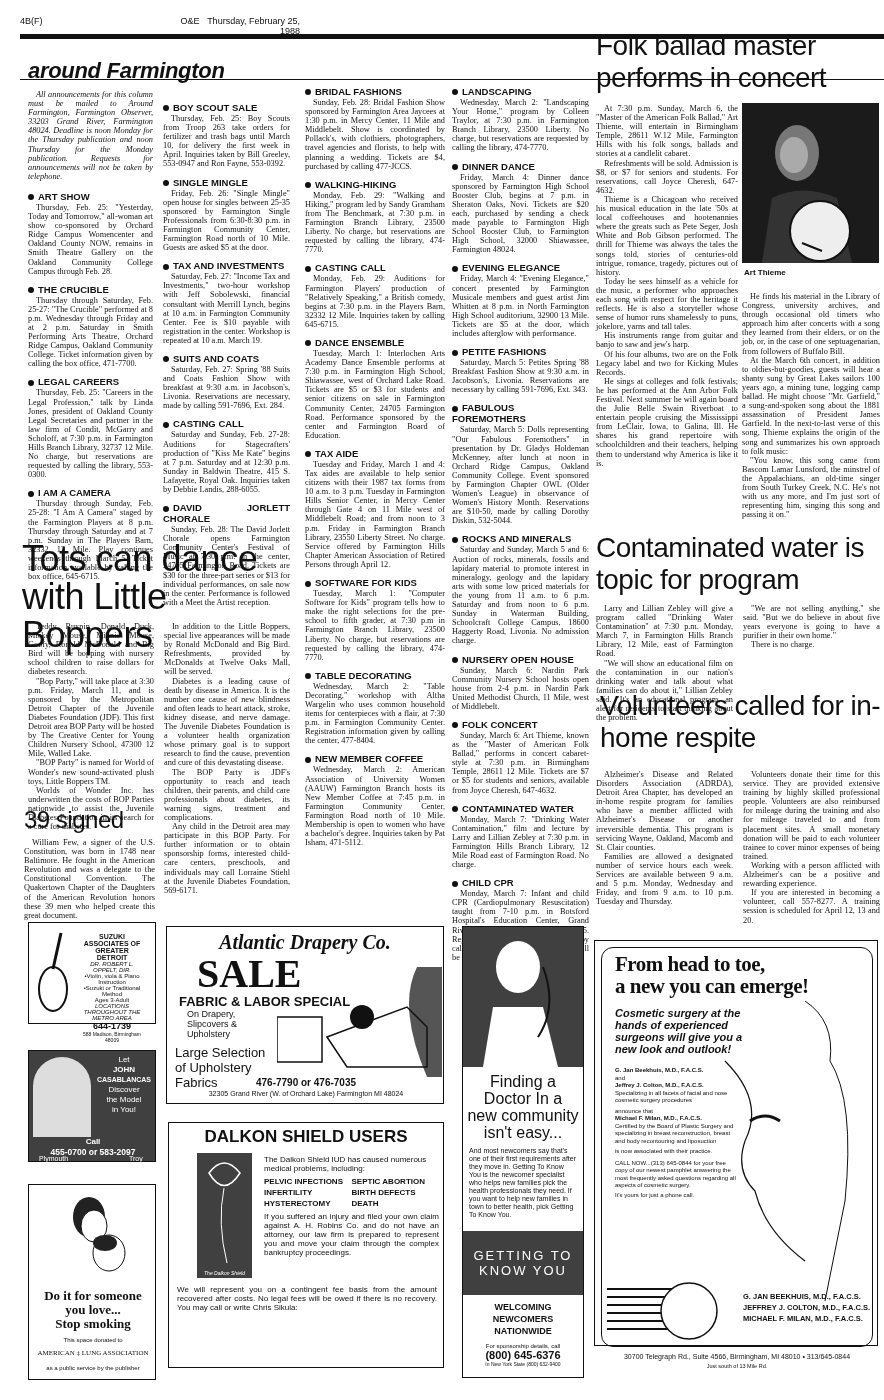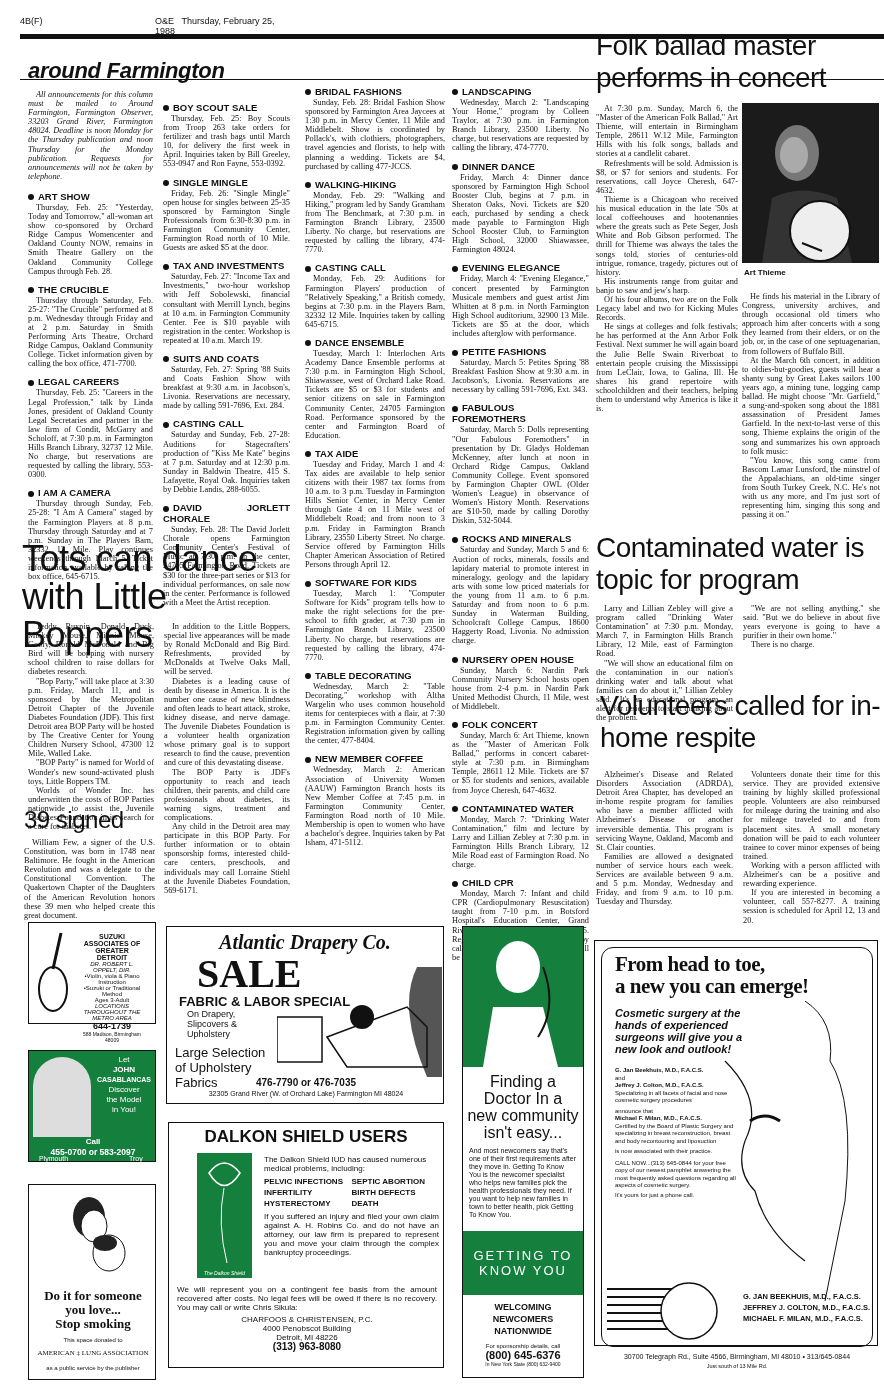--- a/index.html
+++ b/index.html
@@ -1,33 +1,33 @@
 <!DOCTYPE html>
 <html><head>
 <meta charset="utf-8">
 <style>
 *{box-sizing:border-box;margin:0;padding:0}
 body{width:884px;height:1400px;background:#fff;color:#111;font-family:"Liberation Serif",serif;position:relative;overflow:hidden}
 .abs{position:absolute}
 .folio{top:16px;left:20px;font:9px "Liberation Sans",sans-serif}
-.folio-right{top:16px;left:155px;width:133px;font:9px "Liberation Sans",sans-serif}
+.folio-right{top:16px;left:167px;width:133px;text-align:right;font:9px "Liberation Sans",sans-serif}
 .rule-thick{top:34px;left:20px;width:864px;height:5px;background:#111}
 .rule-thin{top:79px;left:20px;width:864px;height:1px;background:#111}
 .col-head{top:58px;left:28px;font:italic bold 22px "Liberation Sans",sans-serif;letter-spacing:-.3px}
 .col{font-size:8.3px;line-height:9.1px;text-align:justify}
 .col p{text-indent:8px}
 .item{margin-bottom:8px}
 .item h4{font:bold 9.5px "Liberation Sans",sans-serif;margin-bottom:1px}
 .item h4 .dot{display:inline-block;width:6px;height:6px;border-radius:50%;background:#111;margin-right:4px;vertical-align:middle}
 .intro{font-style:italic;margin-bottom:10px;text-indent:8px}
 .hed{font-family:"Liberation Sans",sans-serif;line-height:1;letter-spacing:-.5px}
 .caption{font:bold 8px "Liberation Sans",sans-serif}
 .photo{background:#1b1b1b;overflow:hidden}
 .ad{border:1.5px solid #111;background:#fff;font-family:"Liberation Sans",sans-serif;text-align:center}
-.dark{background:#15803d;color:#fff}
+.dark{background:#404040;color:#fff}
 .cols2{display:flex;gap:10px}
 .cols2 > div{flex:1}
 </style>
 </head>
 <body>
 
 <div class="abs folio">4B(F)</div>
 <div class="abs folio-right"><span>O&amp;E</span>&nbsp;&nbsp;&nbsp;<span>Thursday, February 25, 1988</span></div>
 <div class="abs rule-thick"></div>
 <div class="abs col-head">around Farmington</div>
@@ -177,20 +177,21 @@
 <div class="abs hed" style="left:24px;top:808px;font-size:24px">39 signed</div>
 <div class="abs col" style="left:24px;top:838px;width:131px">
     <p>William Few, a signer of the U.S. Constitution, was born in 1748 near Baltimore. He fought in the American Revolution and was a delegate to the Constitutional Convention. The Quakertown Chapter of the Daughters of the American Revolution honors these 39 men who helped create this great document.</p>
   </div>
 
 <div class="abs hed" style="left:596px;top:30px;width:288px;font-size:28px;line-height:32px">Folk ballad master performs in concert</div>
 <div class="abs col" style="left:596px;top:104px;width:142px">
   <p>At 7:30 p.m. Sunday, March 6, the "Master of the American Folk Ballad," Art Thieme, will entertain in Birmingham Temple, 28611 W.12 Mile, Farmington Hills with his folk songs, ballads and stories at a candlelit cabaret.</p>
   <p>Refreshments will be sold. Admission is $8, or $7 for seniors and students. For reservations, call Joyce Cheresh, 647-4632.</p>
   <p>Thieme is a Chicagoan who received his musical education in the late '50s at local coffeehouses and hootenannies where the greats such as Pete Seger, Josh White and Bob Gibson performed. The thrill for Thieme was always the tales the songs told, stories of centuries-old intrigue, romance, tragedy, pictures out of history.</p>
+  <p>Today he sees himself as a vehicle for the music, a performer who approaches each song with respect for the heritage it reflects. He is also a storyteller whose sense of humor runs shamelessly to puns, jokelore, yarns and tall tales.</p>
   <p>His instruments range from guitar and banjo to saw and jew's harp.</p>
   <p>Of his four albums, two are on the Folk Legacy label and two for Kicking Mules Records.</p>
   <p>He sings at colleges and folk festivals; he has performed at the Ann Arbor Folk Festival. Next summer he will again board the Julie Belle Swain Riverboat to entertain people cruising the Mississippi from LeClair, Iowa, to Galina, Ill. He shares his grand repertoire with schoolchildren and their teachers, helping them to understand why America is like it is.</p>
 </div>
 <div class="abs photo" style="left:742px;top:103px;width:137px;height:160px">
   <svg width="137" height="160" viewBox="0 0 137 160">
     <ellipse cx="55" cy="50" rx="22" ry="28" fill="#777"></ellipse>
     <ellipse cx="52" cy="52" rx="14" ry="18" fill="#aaa"></ellipse>
     <path d="M20 160 L30 95 Q60 80 95 95 L110 160 Z" fill="#333"></path>
     <circle cx="78" cy="128" r="30" fill="#eee" stroke="#111" stroke-width="2"></circle>
@@ -308,26 +309,20 @@
       <span>PELVIC INFECTIONS</span>
         <span>SEPTIC ABORTION</span>
       <span>INFERTILITY</span>
         <span>BIRTH DEFECTS</span>
       <span>HYSTERECTOMY</span>
         <span>DEATH</span>
     </div>
     <div style="text-align:justify">If you suffered an injury and filed your own claim against A. H. Robins Co. and do not have an attorney, our law firm is prepared to represent you and move your claim through the complex bankruptcy proceedings.</div>
   </div>
   <div class="abs" style="left:8px;top:162px;width:260px;text-align:justify">We will represent you on a contingent fee basis from the amount recovered after costs. No legal fees will be owed if there is no recovery. You may call or write Chris Sikula:</div>
-  <div class="abs" style="left:0;top:192px;width:276px;text-align:center;line-height:9px">
-    <div>CHARFOOS &amp; CHRISTENSEN, P.C.</div>
-    <div>4000 Penobscot Building</div>
-    <div>Detroit, MI 48226</div>
-    <div style="font-weight:bold;font-size:10px">(313) 963-8080</div>
-  </div>
 </div>
 
 <div class="ad abs" style="left:462px;top:926px;width:122px;height:452px">
   <div class="dark" style="height:140px">
     <svg width="120" height="140" viewBox="0 0 120 140">
         <ellipse cx="55" cy="40" rx="22" ry="26" fill="#fff"></ellipse>
         <path d="M20 140 L30 80 L80 80 L95 140Z" fill="#fff"></path>
         <path d="M80 40 Q95 80 75 110" fill="none" stroke="#111" stroke-width="2"></path>
       </svg>
   </div>

